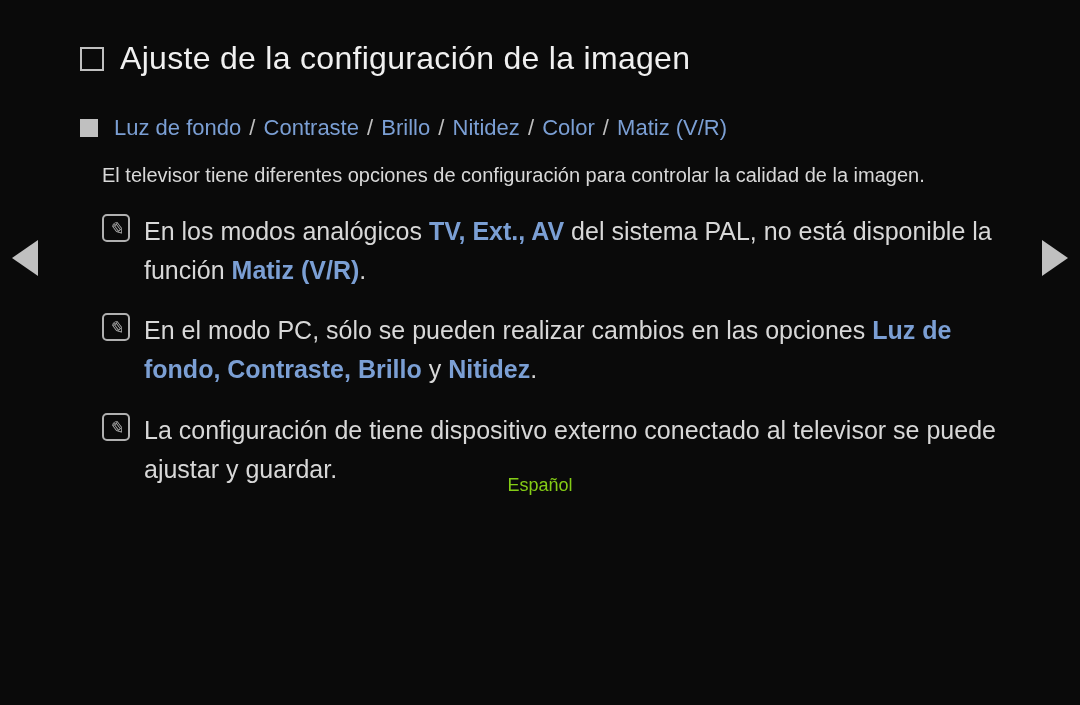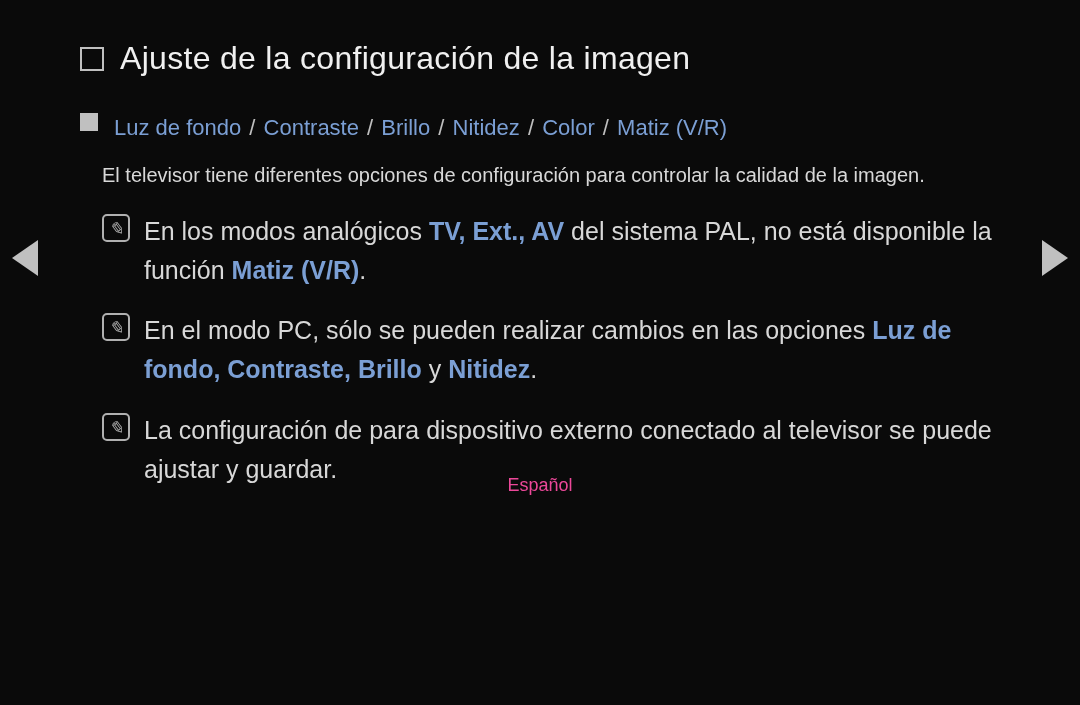--- a/index.html
+++ b/index.html
@@ -46,20 +46,21 @@
       color: #f0f0f0;
       letter-spacing: 0.3px;
     }
 
     .section {
       margin-bottom: 20px;
     }
 
     .section-header {
       display: flex;
+      align-items: center;
       gap: 16px;
       margin-bottom: 16px;
     }
 
     .square-bullet {
       width: 18px;
       height: 18px;
       background-color: #c0c0c0;
       flex-shrink: 0;
     }
@@ -156,21 +157,21 @@
       border-bottom: 18px solid transparent;
       border-left: 26px solid #c0c0c0;
     }
 
     .footer {
       position: absolute;
       bottom: 20px;
       left: 50%;
       transform: translateX(-50%);
       font-size: 18px;
-      color: #ec4899;
+      color: #84cc16;
     }
   </style>
 </head>
 <body>
 
 <div class="main-container">
 
   <div class="page-title">
     <div class="checkbox-icon"></div>
     <h1>Ajuste de la configuración de la imagen</h1>
@@ -213,21 +214,21 @@
       </div>
 
       <div class="note-item">
         <div class="note-icon">
           <svg width="28" height="28" viewBox="0 0 28 28" fill="none" xmlns="http://www.w3.org/2000/svg">
             <rect x="1" y="1" width="26" height="26" rx="4" stroke="#b0b0b0" stroke-width="2"></rect>
             <text x="14" y="21" text-anchor="middle" font-size="18" fill="#b0b0b0" font-style="italic" font-family="Arial">✎</text>
           </svg>
         </div>
         <p class="note-text">
-          La configuración de para dispositivo externo conectado al televisor se puede ajustar y guardar.
+          La configuración de tiene dispositivo externo conectado al televisor se puede ajustar y guardar.
         </p>
       </div>
     </div>
   </div>
 
   <div class="nav-arrow-left">
     <div class="arrow-shape-left"></div>
   </div>
 
   <div class="nav-arrow-right">

